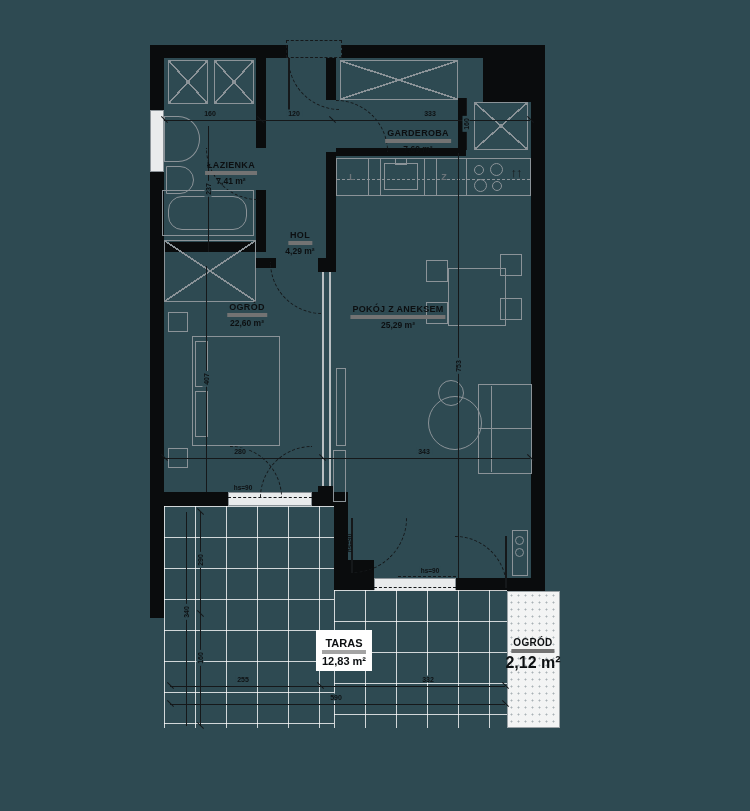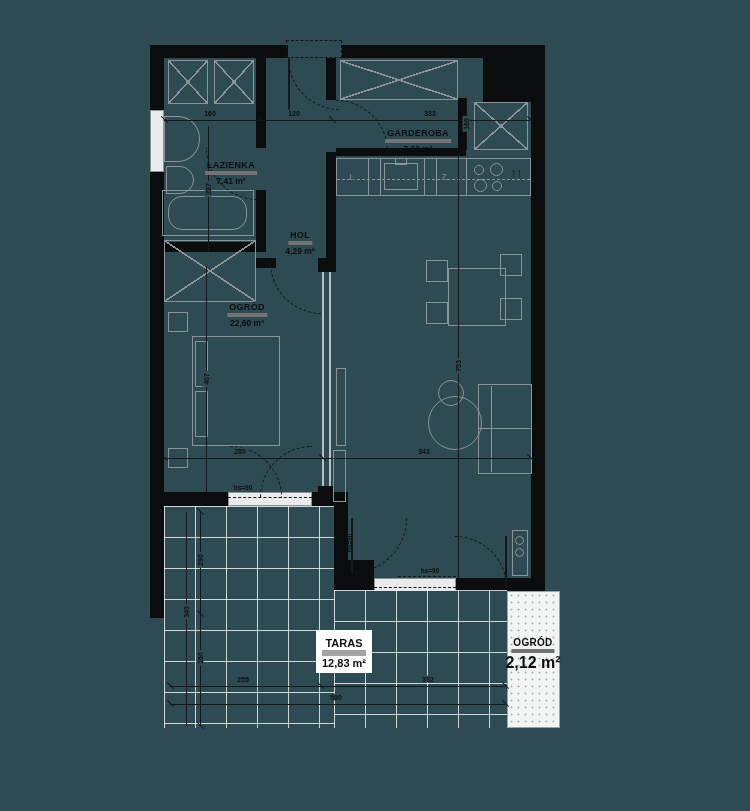--- a/index.html
+++ b/index.html
@@ -35,21 +35,21 @@
   .slab{position:absolute;font-size:6.5px;font-weight:bold;color:#0e1113;background:#2e4a52;
         padding:0 1px;white-space:nowrap;transform:translate(-50%,-50%);}
   .slabv{position:absolute;font-size:6.5px;font-weight:bold;color:#0e1113;
         padding:0 1px;white-space:nowrap;transform:translate(-50%,-50%) rotate(-90deg);}
   .rlab{position:absolute;text-align:center;color:#0c0f11;font-weight:bold;transform:translate(-50%,0);}
   .rlab .nm{font-size:9px;letter-spacing:.3px;border-bottom:4px solid #737373;
             padding:0 2px 1px;display:inline-block;white-space:nowrap;}
   .rlab .ar{font-size:8.5px;margin-top:1px;white-space:nowrap;}
   .tbox{position:absolute;background:#ffffff;text-align:center;color:#0c0f11;font-weight:bold;
         padding:3px 6px 4px;transform:translate(-50%,0);}
-  .tbox .nm{font-size:11px;border-bottom:6px solid #a3a3a3;padding:0 3px 1px;display:inline-block;white-space:nowrap;}
+  .tbox .nm{font-size:11px;border-bottom:4px solid #a3a3a3;padding:0 3px 1px;display:inline-block;white-space:nowrap;}
   .tbox .ar{font-size:11px;margin-top:1px;white-space:nowrap;}
   .klet{position:absolute;font-size:9px;font-weight:bold;color:#6d757a;transform:translate(-50%,-50%);}
   .arrows{position:absolute;font-size:13px;font-weight:bold;color:#15181a;transform:translate(-50%,-50%);letter-spacing:-1px;}
 </style>
 </head>
 <body>
 
 <div class="stage">
 
   <div class="wall" style="left:150px;top:45px;width:14px;height:573px;"></div>
@@ -214,20 +214,24 @@
     <div class="ar">4,29 m²</div>
   </div>
   <div class="rlab" style="left:418px;top:122px;">
     <span class="nm">GARDEROBA</span>
     <div class="ar">7,69 m²</div>
   </div>
   <div class="rlab" style="left:247px;top:296px;">
     <span class="nm">OGRÓD</span>
     <div class="ar">22,60 m²</div>
   </div>
+  <div class="rlab" style="left:398px;top:298px;">
+    <span class="nm">POKÓJ Z ANEKSEM</span>
+    <div class="ar">25,29 m²</div>
+  </div>
   <div class="tbox" style="left:344px;top:630px;">
     <span class="nm">TARAS</span>
     <div class="ar">12,83 m²</div>
   </div>
   <div class="rlab" style="left:533px;top:632px;">
     <span class="nm" style="font-size:10px;">OGRÓD</span>
     <div class="ar" style="font-size:16px;">2,12 m²</div>
   </div>
 
 </div>

